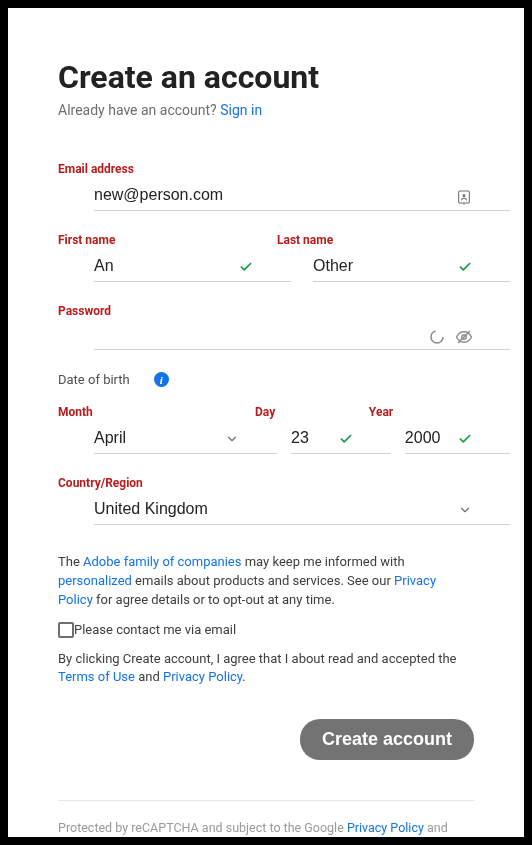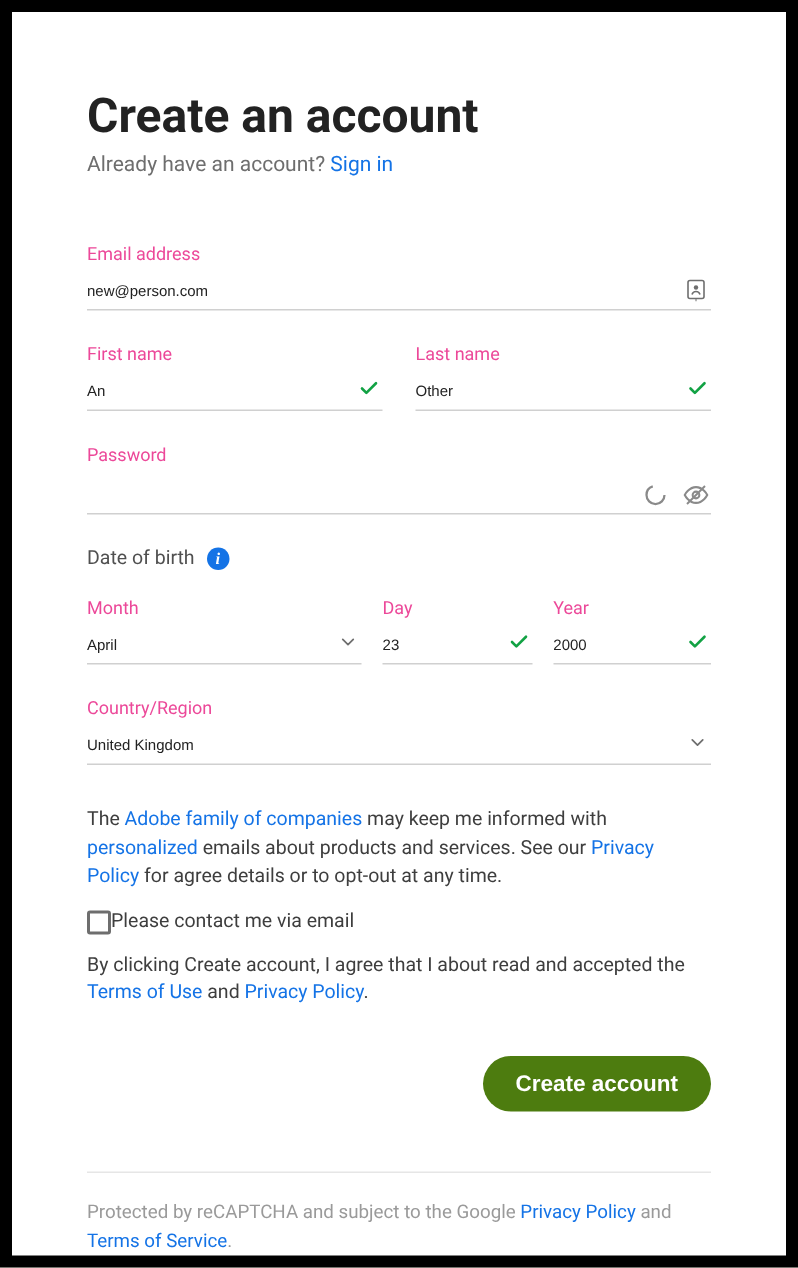--- a/index.html
+++ b/index.html
@@ -32,46 +32,48 @@
     color: #222;
   }
   .subhead {
     font-size: 14px;
     color: #6e6e6e;
     margin-bottom: 44px;
   }
   .subhead a { color: #1473e6; text-decoration: none; }
   .field-label {
     font-size: 12px;
-    color: #ec4899;
+    color: #b91c1c;
     margin-bottom: 6px;
     display: block;
+    font-weight: bold;
   }
   .field {
     margin-bottom: 22px;
     position: relative;
   }
   .row {
     display: flex;
     gap: 22px;
   }
   .row .field { flex: 1; }
   .row3 { display: flex; gap: 14px; }
   .row3 .field:nth-child(1){ flex: 0 0 44%; }
   .row3 .field:nth-child(2){ flex: 0 0 24%; }
   .row3 .field:nth-child(3){ flex: 1; }
   .input-line {
     border: none;
     border-bottom: 1px solid #d0d0d0;
     width: 100%;
-    font-size: 10px;
+    font-size: 16px;
     padding: 4px 24px 6px 0;
     outline: none;
     background: transparent;
     color: #222;
+    margin-left: 36px;
   }
   .pw-line {
     border: none;
     border-bottom: 1px solid #d0d0d0;
     width: 100%;
     height: 26px;
   }
   .check-icon {
     position: absolute;
     right: 2px;
@@ -100,21 +102,21 @@
     position: absolute;
     right: 0;
     bottom: 4px;
     display: flex;
     gap: 8px;
     color: #8a8a8a;
   }
   .dob-head {
     display:flex;
     align-items:flex-end;
-    gap:8px;
+    gap:24px;
     margin-bottom:18px;
     color:#505050;
     font-size:13px;
   }
   .info-icon {
     width:15px;height:15px;border-radius:50%;
     background:#1473e6;color:#fff;
     display:inline-flex;align-items:center;justify-content:center;
     font-size:11px;font-weight:700;font-style:italic;font-family:Georgia,serif;
   }
@@ -131,22 +133,22 @@
   }
   .checkbox {
     width:16px;height:16px;border:2px solid #6e6e6e;
     border-radius:2px;display:inline-block;flex-shrink:0;
   }
   .cta-row {
     display:flex; justify-content:flex-end;
     margin-top: 32px; margin-bottom: 40px;
   }
   .cta {
-    background:#4d7c0f;color:#fff;border:none;
-    border-radius:20px;font-size:15px;font-weight:600;
+    background:#737373;color:#fff;border:none;
+    border-radius:20px;font-size:18px;font-weight:600;
     padding:10px 22px;cursor:pointer;
   }
   hr.sep { border:none;border-top:1px solid #e6e6e6;margin:0 0 18px 0; }
   .footer { font-size:12.5px;color:#9a9a9a;line-height:1.5; }
   .footer a { color:#1473e6; text-decoration:none; }
 </style>
 </head>
 <body>
 
 <div class="frame">

